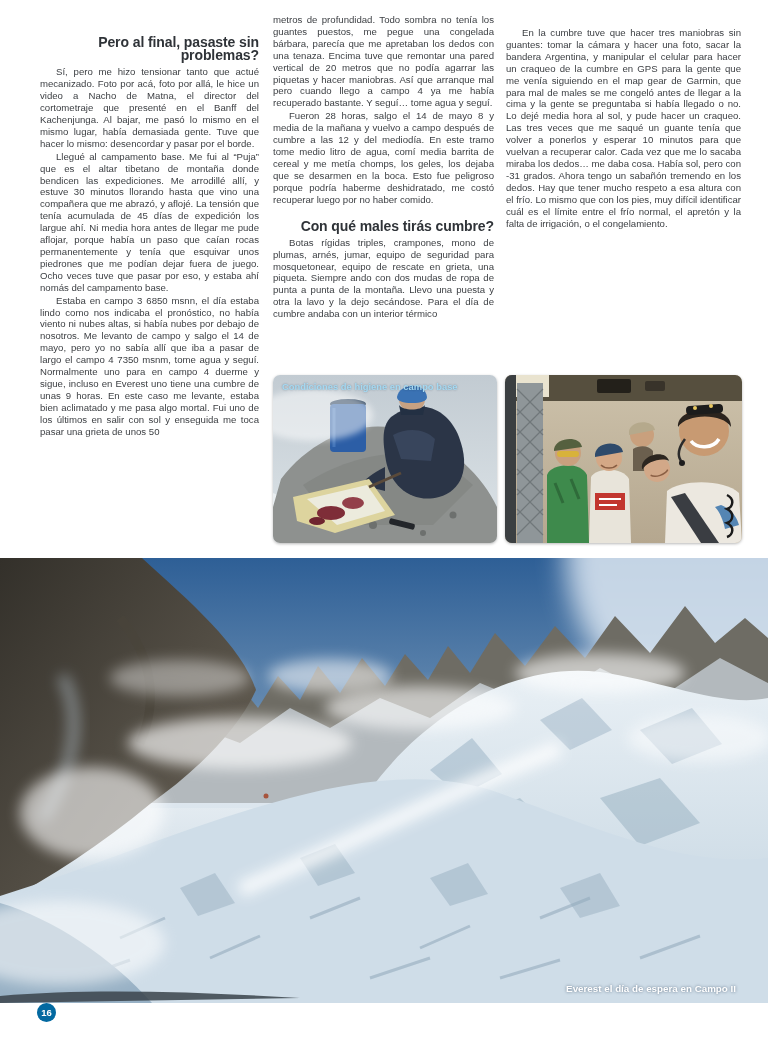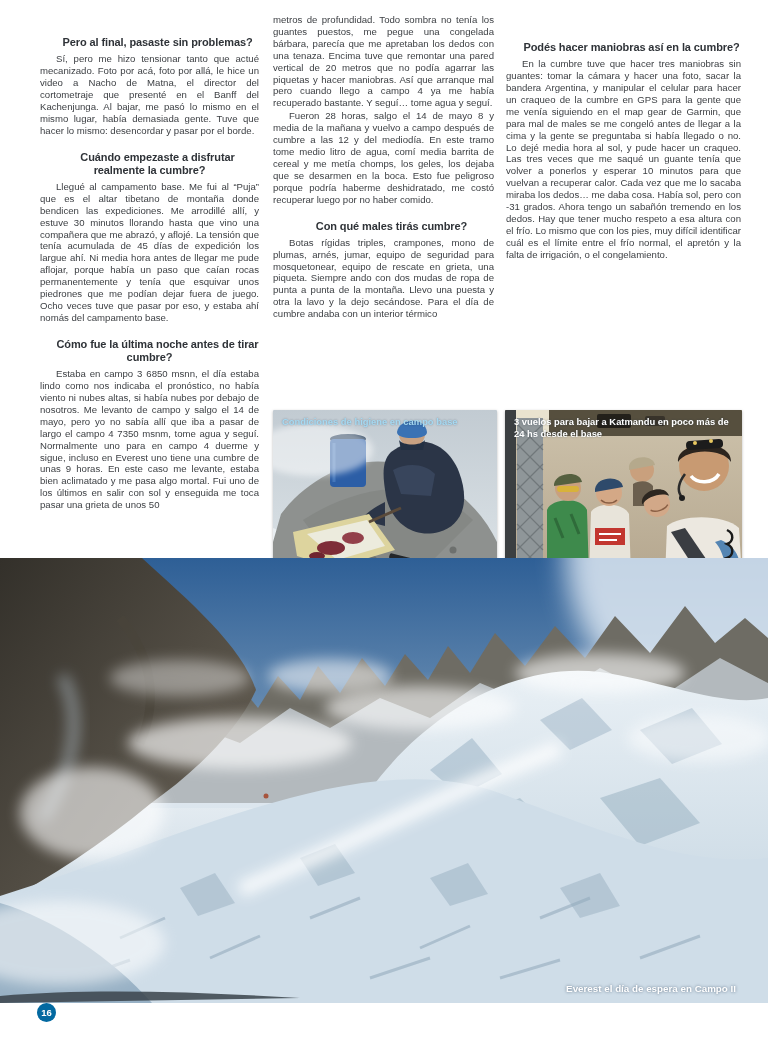--- a/index.html
+++ b/index.html
@@ -11,34 +11,33 @@
   .page { position:absolute; inset:0; overflow:hidden; }
 
   
   .col {
     position:absolute; color:#3e4145; font-size:9.6px; line-height:11.9px;
     text-align:justify;
   }
   .col p { margin:0 0 1px 0; text-indent:16px; }
   .col p.cont { text-indent:0; }
   .col h2 {
-    margin:14px 0 4px 0; font-size:11px; line-height:13.2px;
-    color:#2f3338; text-indent:16px; text-align:center; letter-spacing:-.1px;
+    margin:14px 0 4px 0; font-size:14px; line-height:13.2px;
+    color:#2f3338; text-indent:16px; text-align:right; letter-spacing:-.1px;
   }
   .col h2.first { margin-top:0; }
   .col1 { left:40px;  top:36px; width:219px; }
   .col2 { left:273px; top:14px; width:221px; }
   .col3 { left:506px; top:27px; width:235px; }
 
   
   figure { margin:0; }
   .photo {
-    position:absolute; overflow:hidden; border-radius:1px;
+    position:absolute; overflow:hidden; border-radius:7px;
     box-shadow:0 1px 3px rgba(0,0,0,.28);
-    margin-top:35px;
   }
   .photo svg { display:block; }
   .photo figcaption {
     position:absolute; top:6px; left:9px; right:9px;
     font-weight:bold; font-size:9.4px; line-height:11.6px;
     text-shadow:0 0 2px rgba(30,50,70,.45);
   }
   .photo-camp { left:273px; top:375px; width:224px; height:168px; }
   .photo-camp figcaption { color:#a5d9f2; }
   .photo-heli { left:505px; top:375px; width:237px; height:168px; }
@@ -61,35 +60,32 @@
   }
 </style>
 </head>
 <body>
 
 <div class="page">
 
   <section class="col col1">
     <h2 class="first">Pero al final, pasaste sin problemas?</h2>
     <p>Sí, pero me hizo tensionar tanto que actué mecanizado. Foto por acá, foto por allá, le hice un video a Nacho de Matna, el director del cortometraje que presenté en el Banff del Kachenjunga. Al bajar, me pasó lo mismo en el mismo lugar, había demasiada gente. Tuve que hacer lo mismo: desencordar y pasar por el borde.</p>
-    <h2>Cuándo empezaste a disfrutar realmente la cumbre?</h2>
     <p>Llegué al campamento base. Me fui al “Puja” que es el altar tibetano de montaña donde bendicen las expediciones. Me arrodillé allí, y estuve 30 minutos llorando hasta que vino una compañera que me abrazó, y aflojé. La tensión que tenía acumulada de 45 días de expedición los largue ahí. Ni media hora antes de llegar me pude aflojar, porque había un paso que caían rocas permanentemente y tenía que esquivar unos piedrones que me podían dejar fuera de juego. Ocho veces tuve que pasar por eso, y estaba ahí nomás del campamento base.</p>
-    <h2>Cómo fue la última noche antes de tirar cumbre?</h2>
     <p>Estaba en campo 3 6850 msnn, el día estaba lindo como nos indicaba el pronóstico, no había viento ni nubes altas, si había nubes por debajo de nosotros. Me levanto de campo y salgo el 14 de mayo, pero yo no sabía allí que iba a pasar de largo el campo 4 7350 msnm, tome agua y seguí. Normalmente uno para en campo 4 duerme y sigue, incluso en Everest uno tiene una cumbre de unas 9 horas. En este caso me levante, estaba bien aclimatado y me pasa algo mortal. Fui uno de los últimos en salir con sol y enseguida me toca pasar una grieta de unos 50</p>
   </section>
 
   <section class="col col2">
     <p class="cont">metros de profundidad. Todo sombra no tenía los guantes puestos, me pegue una congelada bárbara, parecía que me apretaban los dedos con una tenaza. Encima tuve que remontar una pared vertical de 20 metros que no podía agarrar las piquetas y hacer maniobras. Así que arranque mal pero cuando llego a campo 4 ya me había recuperado bastante. Y seguí… tome agua y seguí.</p>
     <p>Fueron 28 horas, salgo el 14 de mayo 8 y media de la mañana y vuelvo a campo después de cumbre a las 12 y del mediodía. En este tramo tome medio litro de agua, comí media barrita de cereal y me metía chomps, los geles, los dejaba que se desarmen en la boca. Esto fue peligroso porque podría haberme deshidratado, me costó recuperar luego por no haber comido.</p>
     <h2>Con qué males tirás cumbre?</h2>
     <p>Botas rígidas triples, crampones, mono de plumas, arnés, jumar, equipo de seguridad para mosquetonear, equipo de rescate en grieta, una piqueta. Siempre ando con dos mudas de ropa de punta a punta de la montaña. Llevo una puesta y otra la lavo y la dejo secándose. Para el día de cumbre andaba con un interior térmico</p>
   </section>
 
   <section class="col col3">
-    <h2>Podés hacer maniobras así en la cumbre?</h2>
     <p>En la cumbre tuve que hacer tres maniobras sin guantes: tomar la cámara y hacer una foto, sacar la bandera Argentina, y manipular el celular para hacer un craqueo de la cumbre en GPS para la gente que me venía siguiendo en el map gear de Garmin, que para mal de males se me congeló antes de llegar a la cima y la gente se preguntaba si había llegado o no. Lo dejé media hora al sol, y pude hacer un craqueo. Las tres veces que me saqué un guante tenía que volver a ponerlos y esperar 10 minutos para que vuelvan a recuperar calor. Cada vez que me lo sacaba miraba los dedos… me daba cosa. Había sol, pero con -31 grados. Ahora tengo un sabañón tremendo en los dedos. Hay que tener mucho respeto a esa altura con el frío. Lo mismo que con los pies, muy difícil identificar cuál es el límite entre el frío normal, el apretón y la falta de irrigación, o el congelamiento.</p>
   </section>
 
   <figure class="photo photo-camp">
     <svg width="224" height="168" viewBox="0 0 224 168">
       <defs>
         <linearGradient id="p1sky" x1="0" y1="0" x2="0" y2="1">
           <stop offset="0" stop-color="#c2cbd2"></stop>
             <stop offset="1" stop-color="#dde4e8"></stop>
         </linearGradient>
@@ -172,21 +168,20 @@
       <rect x="181" y="30" width="37" height="9" rx="4" fill="#1c1c1c" transform="rotate(-4 199 34)"></rect>
       <circle cx="190" cy="33" r="2" fill="#e8c860"></circle>
         <circle cx="206" cy="31" r="2" fill="#e8c860"></circle>
       <path d="M186,66 C192,74 208,74 214,64" stroke="#ffffff" stroke-width="3.5" fill="none"></path>
       <path d="M180,64 C174,72 172,80 176,86" stroke="#2b2b2b" stroke-width="2.5" fill="none"></path>
       <circle cx="177" cy="88" r="3" fill="#1d1d1d"></circle>
       <g stroke="#1a1a1a" stroke-width="2.5" fill="none">
         <path d="M222,120 C230,124 228,132 222,134 C230,138 228,146 222,148 C230,152 228,160 222,162"></path>
       </g>
     </svg>
-    <figcaption>3 vuelos para bajar a Katmandu en poco más de 24 hs desde el base</figcaption>
   </figure>
 
   <figure class="hero">
     <svg width="768" height="445" viewBox="0 0 768 445">
       <defs>
         <linearGradient id="hsky" x1="0" y1="0" x2="0" y2="1">
           <stop offset="0" stop-color="#2e5f96"></stop>
             <stop offset="1" stop-color="#85a3bf"></stop>
         </linearGradient>
         <linearGradient id="hrock" x1="0" y1="0" x2="1" y2="1">

